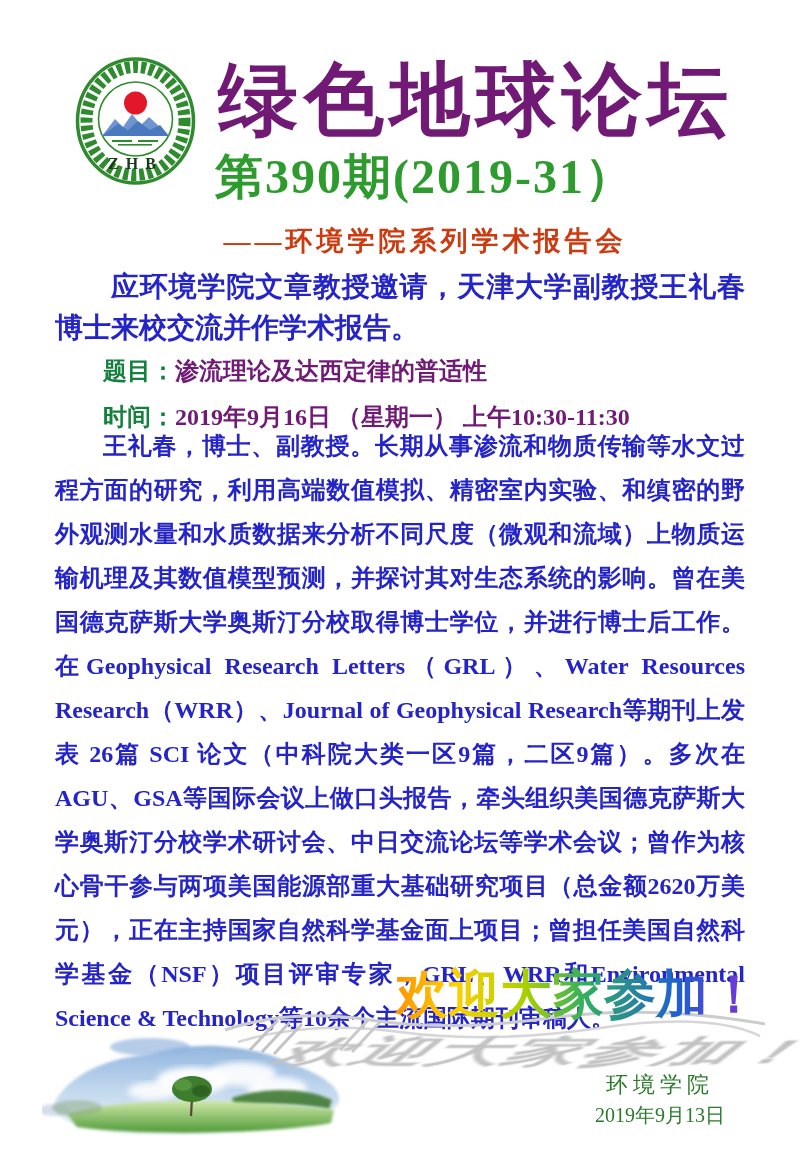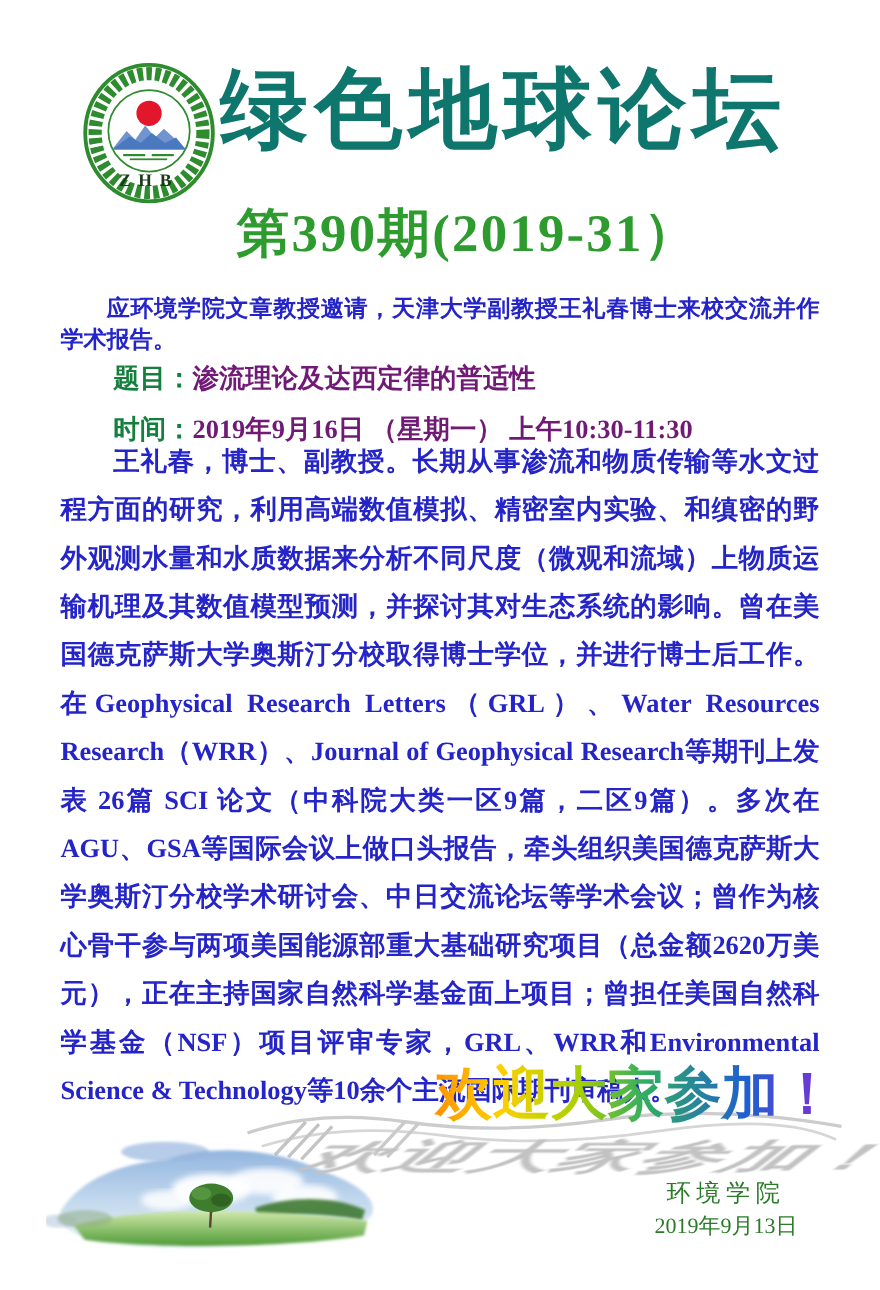--- a/index.html
+++ b/index.html
@@ -9,36 +9,36 @@
     margin:0 auto;
     background:#ffffff;
     overflow:hidden;
     font-family:"Liberation Serif","DejaVu Serif",serif;
   }
   
   .logo{position:absolute;left:74px;top:56px;width:123px;height:130px;}
   .forum-title{
     position:absolute;left:200px;top:48px;width:552px;height:104px;
     font-size:80px;line-height:104px;font-weight:bold;
-    color:#0f766e;letter-spacing:6px;white-space:nowrap;
+    color:#701a75;text-align:center;letter-spacing:6px;white-space:nowrap;
   }
   .issue{
     position:absolute;left:120px;top:146px;width:610px;
     font-size:48px;line-height:62px;font-weight:bold;
-    color:#2e9b2e;text-align:center;letter-spacing:2px;margin-top:36px;
+    color:#2e9b2e;text-align:center;letter-spacing:2px;
   }
   .subtitle{
     position:absolute;left:120px;top:224px;width:610px;
     font-size:27px;line-height:34px;font-weight:bold;
     color:#cc3a10;text-align:center;letter-spacing:4px;
   }
   
   .content{position:absolute;left:55px;top:266px;width:690px;font-weight:bold;}
   .intro{
-    margin:0;font-size:21px;line-height:28px;color:#2424c8;
+    margin:0;font-size:28px;line-height:41px;color:#2424c8;
     text-indent:2em;text-align:justify;
   }
   .info-line{font-size:24px;line-height:46px;padding-left:48px;white-space:nowrap;}
   .info-label{color:#15803d;}
   .info-value{color:#701a75;}
   .bio{
     margin:-16px 0 0 0;font-size:24px;line-height:44px;color:#2424c8;
     text-indent:2em;text-align:justify;
   }
   
@@ -83,20 +83,21 @@
     <path d="M28,80 L41,63 L49,71 L58,58 L67,69 L75,61 L86,71 L95,80 Z" fill="#6f94cf"></path>
     <path d="M28,80 L44,68 L54,74 L64,65 L76,74 L86,69 L95,80 Z" fill="#4a79c0"></path>
     <rect x="38" y="84" width="20" height="2" fill="#2e8b2e"></rect>
     <rect x="64" y="84" width="20" height="2" fill="#2e8b2e"></rect>
     <rect x="44" y="88" width="34" height="1.6" fill="#2e8b2e"></rect>
     <text x="61.5" y="113" text-anchor="middle" font-size="16" font-weight="bold" letter-spacing="7" fill="#173a17" font-family="Liberation Serif, DejaVu Serif, serif">ZHB</text>
   </svg>
 
   <div class="forum-title">绿色地球论坛</div>
   <div class="issue">第390期(2019-31）</div>
+  <div class="subtitle">——环境学院系列学术报告会</div>
 
   <div class="content">
     <p class="intro">应环境学院文章教授邀请，天津大学副教授王礼春博士来校交流并作学术报告。</p>
 
     <div class="info-line">
       <span class="info-label">题目：</span><span class="info-value">渗流理论及达西定律的普适性</span>
     </div>
     <div class="info-line">
       <span class="info-label">时间：</span><span class="info-value">2019年9月16日 （星期一） 上午10:30-11:30</span>
     </div>

